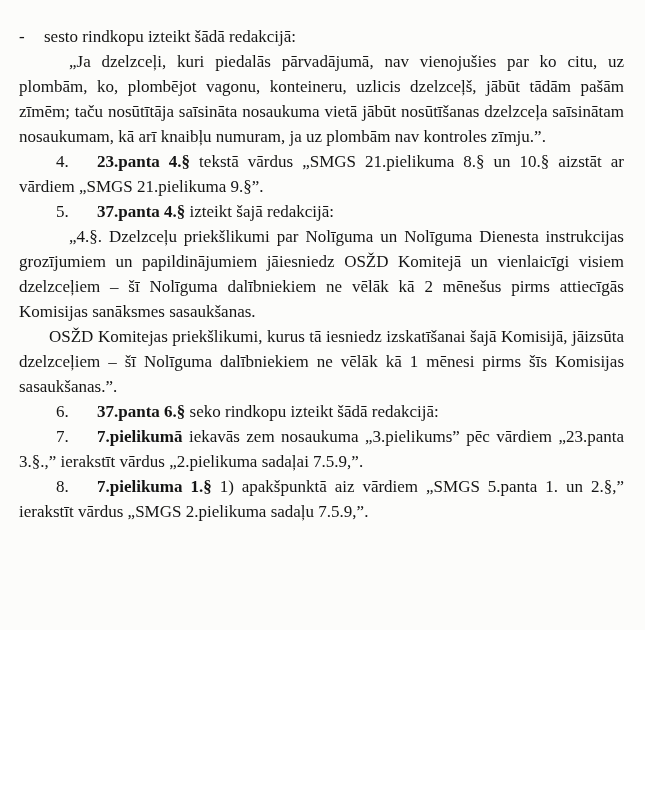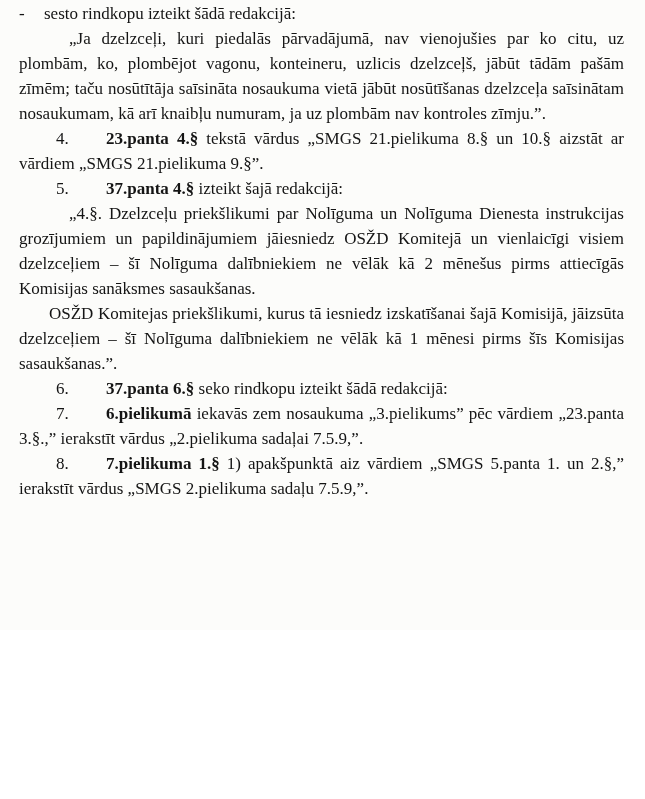--- a/index.html
+++ b/index.html
@@ -10,21 +10,21 @@
   .page {
     position: relative;
     width: 645px;
     height: 630px;
     box-sizing: border-box;
     background: #fcfcfa;
     color: #141414;
     font-family: "Liberation Serif", serif;
     font-size: 17px;
     line-height: 25px;
-    padding: 1px 21px 0 19px;
+    padding: 24px 21px 0 19px;
     overflow: hidden;
     text-align: justify;
   }
   .page p {
     margin: 0;
     padding: 0;
   }
   
   .dash-item {
     text-align: left;
@@ -52,21 +52,21 @@
   }
   
   .num-item-tight {
     text-indent: 59px;
   }
   .num-item-tight .num {
     display: inline-block;
     width: 19px;
     text-indent: 0;
   }
-  b { font-weight: bold; margin-left: 9px; }
+  b { font-weight: bold; }
 
   
   .mt-25 { margin-top: 25px; }
   .mt-22 { margin-top: 22px; }
   .mt-20 { margin-top: 20px; }
   .mt-13 { margin-top: 13px; }
   .mt-12 { margin-top: 12px; }
   .mt-0  { margin-top: 0; }
 </style>
 </head>
@@ -82,18 +82,18 @@
 
   <p class="num-item mt-25"><span class="num">5.</span><b>37.panta 4.§</b><span> izteikt šajā redakcijā:</span></p>
 
   <p class="quote mt-13">„4.§. Dzelzceļu priekšlikumi par Nolīguma un Nolīguma Dienesta instrukcijas grozījumiem un papildinājumiem jāiesniedz OSŽD Komitejā un vienlaicīgi visiem dzelzceļiem – šī Nolīguma dalībniekiem ne vēlāk kā 2 mēnešus pirms attiecīgās Komisijas sanāksmes sasaukšanas.</p>
 
   <p class="quote-cont mt-0">OSŽD Komitejas priekšlikumi, kurus tā iesniedz izskatīšanai šajā Komisijā, jāizsūta dzelzceļiem – šī Nolīguma dalībniekiem ne vēlāk kā 1 mēnesi pirms šīs Komisijas sasaukšanas.”.</p>
 
   <p class="num-item mt-12"><span class="num">6.</span><b>37.panta 6.§</b><span> seko rindkopu izteikt šādā redakcijā:</span></p>
 
 
-  <p class="num-item mt-22"><span class="num">7.</span><b>6.pielikumā</b><span> iekavās zem nosaukuma „3.pielikums” pēc vārdiem „23.panta 3.§.,” ierakstīt vārdus „2.pielikuma sadaļai 7.5.9,”.</span></p>
+  <p class="num-item mt-22"><span class="num">7.</span><b>7.pielikumā</b><span> iekavās zem nosaukuma „3.pielikums” pēc vārdiem „23.panta 3.§.,” ierakstīt vārdus „2.pielikuma sadaļai 7.5.9,”.</span></p>
 
   <p class="num-item mt-22"><span class="num">8.</span><b>7.pielikuma 1.§</b><span> 1) apakšpunktā aiz vārdiem „SMGS 5.panta 1. un 2.§,” ierakstīt vārdus „SMGS 2.pielikuma sadaļu 7.5.9,”.</span></p>
 
 
 </div>
 
 </body></html>

